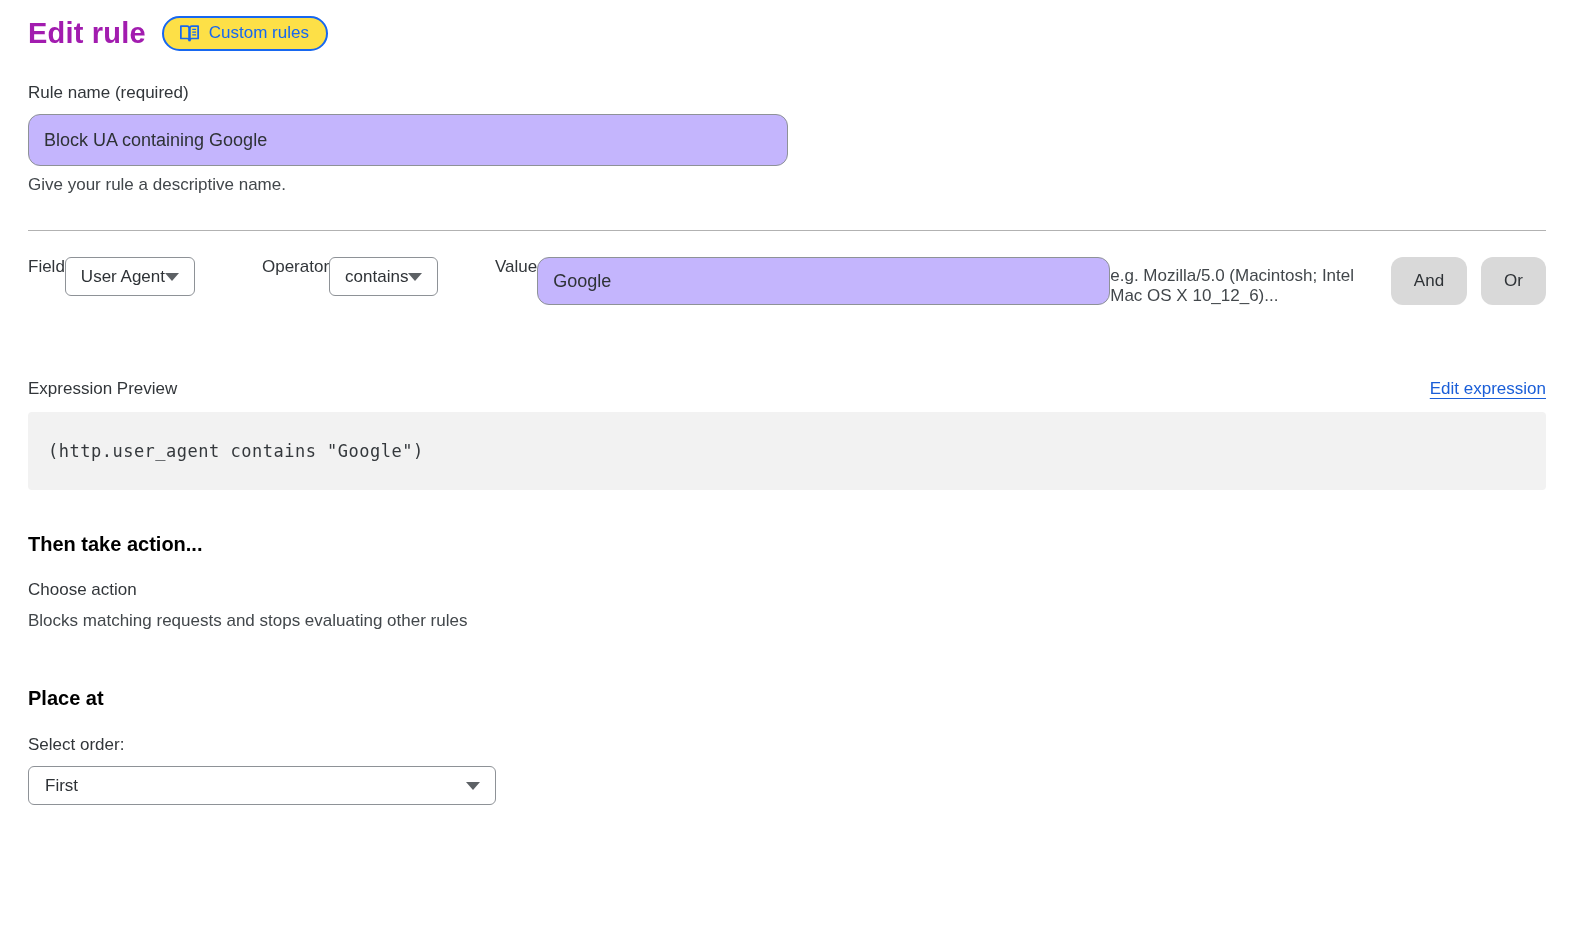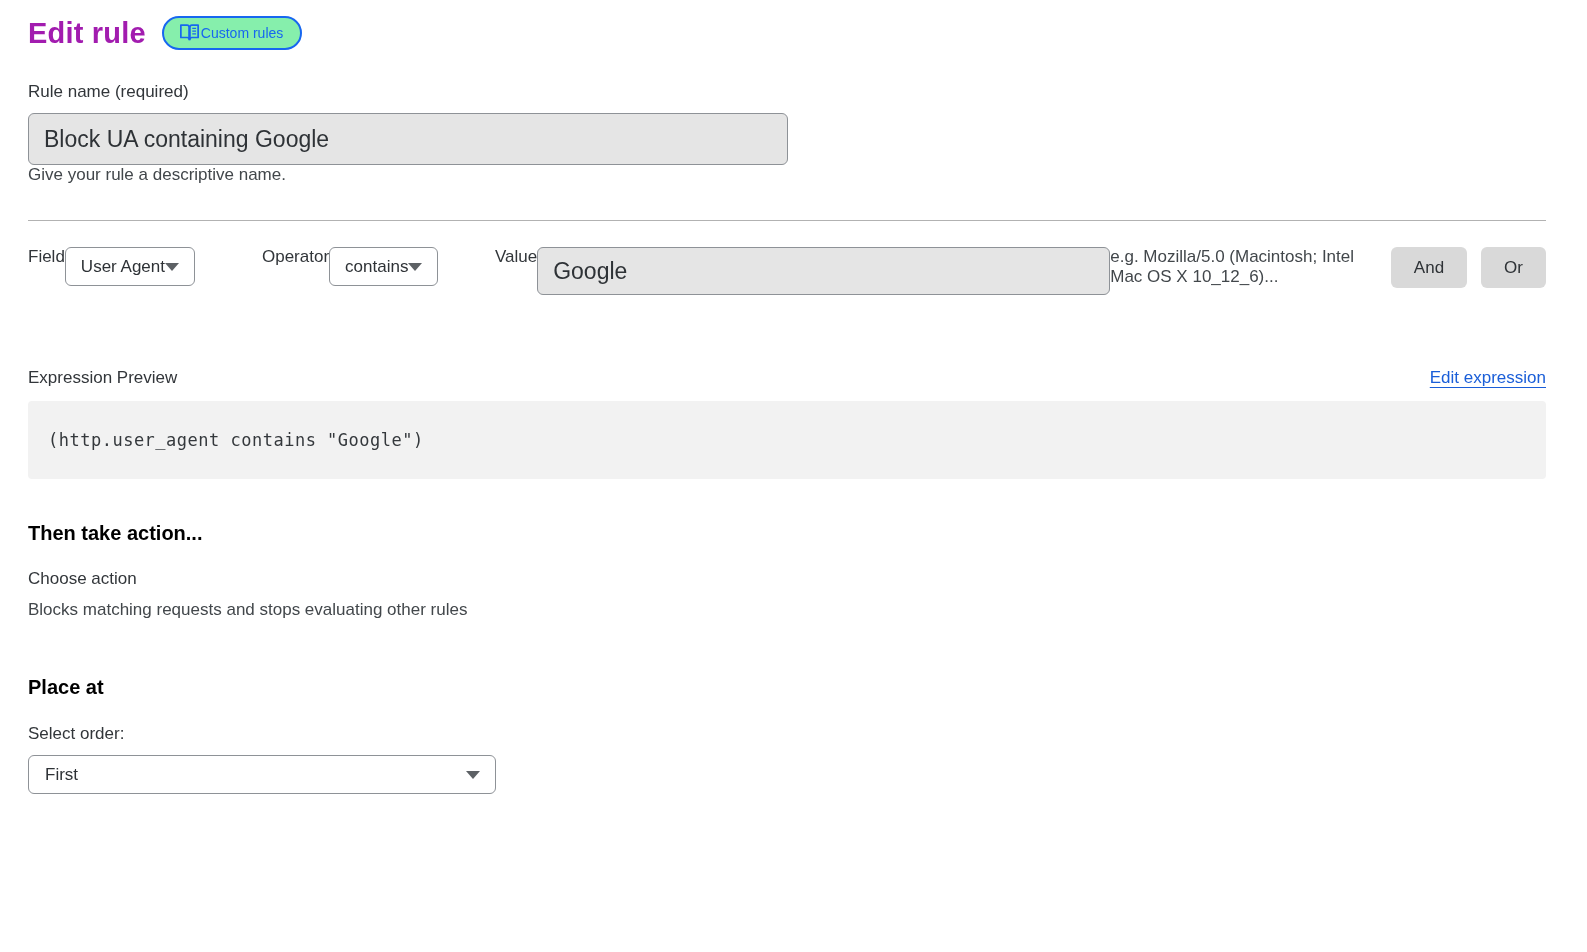--- a/index.html
+++ b/index.html
@@ -9,36 +9,36 @@
     font-family: "Liberation Sans", sans-serif;
     color: #32363a;
     overflow: hidden;
   }
   .container { padding: 16px 41px 0 28px; width: 1587px; }
 
   
   .header-row { display: flex; align-items: center; gap: 16px; }
   .page-title { font-size: 29px; font-weight: 700; color: #a21caf; letter-spacing: 0.2px; }
   .pill-btn {
-    display: inline-flex; align-items: center; gap: 1px;
-    border: 2px solid #1767f0; color: #1767f0; background: #86efac;
+    display: inline-flex; align-items: center; gap: 9px;
+    border: 2px solid #1767f0; color: #1767f0; background: #fde047;
     border-radius: 999px; padding: 5px 17px 6px 15px;
-    font-size: 14px; cursor: pointer; font-family: inherit;
+    font-size: 17px; cursor: pointer; font-family: inherit;
   }
   .pill-btn svg { display: block; }
 
   
   .field-label { font-size: 17px; color: #32363a; margin-bottom: 11px; }
-  .helper { font-size: 17px; color: #42474b; }
+  .helper { font-size: 17px; color: #42474b; margin-top: 9px; }
 
   
   .text-input {
-    height: 52px; border: 1px solid #8e9297; border-radius: 6px;
-    padding: 0 15px; font-size: 23px; color: #2e3236;
-    font-family: inherit; background: #e5e5e5; width: 100%; outline: none;
+    height: 52px; border: 1px solid #8e9297; border-radius: 12px;
+    padding: 0 15px; font-size: 18px; color: #2e3236;
+    font-family: inherit; background: #c4b5fd; width: 100%; outline: none;
   }
   .select-box {
     height: 39px; border: 1px solid #8e9297; border-radius: 6px;
     background: #fff; display: flex; align-items: center;
     justify-content: space-between; padding: 0 15px;
     font-size: 17px; color: #2e3236; cursor: pointer;
   }
   .caret {
     width: 0; height: 0;
     border-left: 7px solid transparent; border-right: 7px solid transparent;
@@ -54,21 +54,21 @@
 
   
   .condition-section { margin-top: 26px; display: flex; align-items: flex-start; }
   .cond-col { display: flex; }
   .col-field { width: 222px; margin-right: 13px; }
   .col-operator { width: 221px; margin-right: 13px; }
   .col-value { width: 885px; margin-right: 15px; }
   .col-value .text-input { height: 48px; }
   .label-spacer { height: 28px; }
   .gray-btn {
-    height: 41px; background: #d9d9d9; border: none; border-radius: 6px;
+    height: 48px; background: #d9d9d9; border: none; border-radius: 12px;
     font-size: 17px; color: #2e3236; font-family: inherit;
     padding: 0 23px; cursor: pointer;
   }
   .and-btn { margin-right: 14px; }
 
   
   .expression-section { margin-top: 48px; }
   .expr-head { display: flex; align-items: flex-end; justify-content: space-between; }
   .expr-label { font-size: 17px; color: #32363a; margin-top: 25px; }
   .expr-link {

